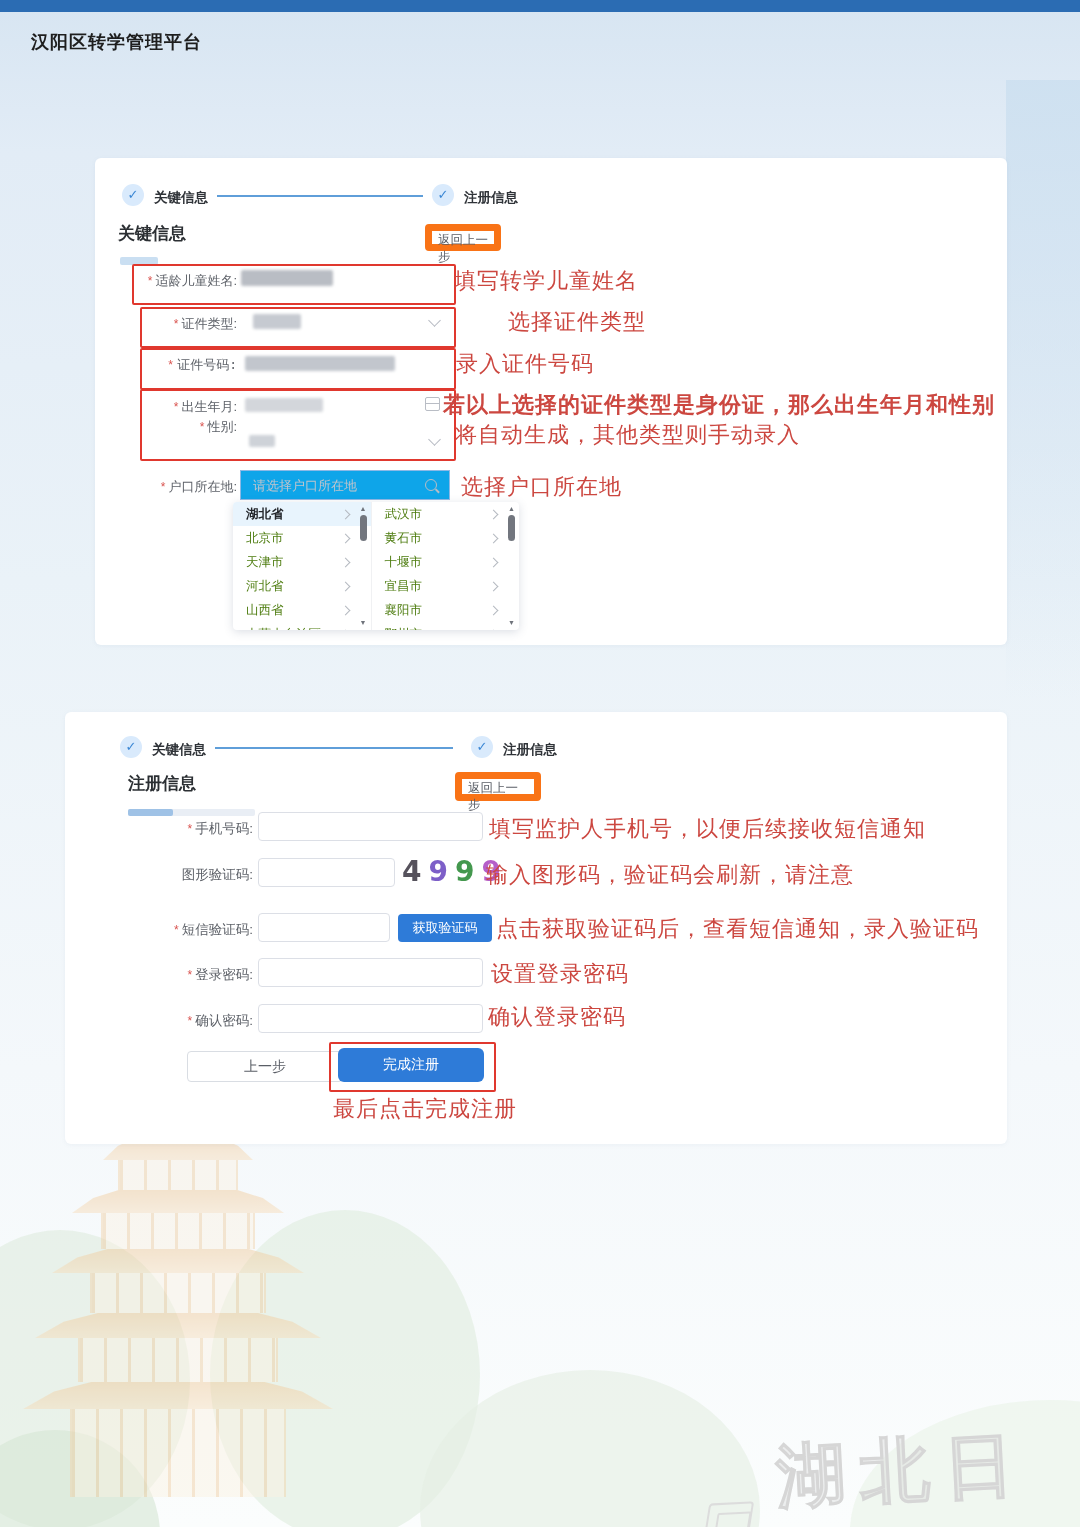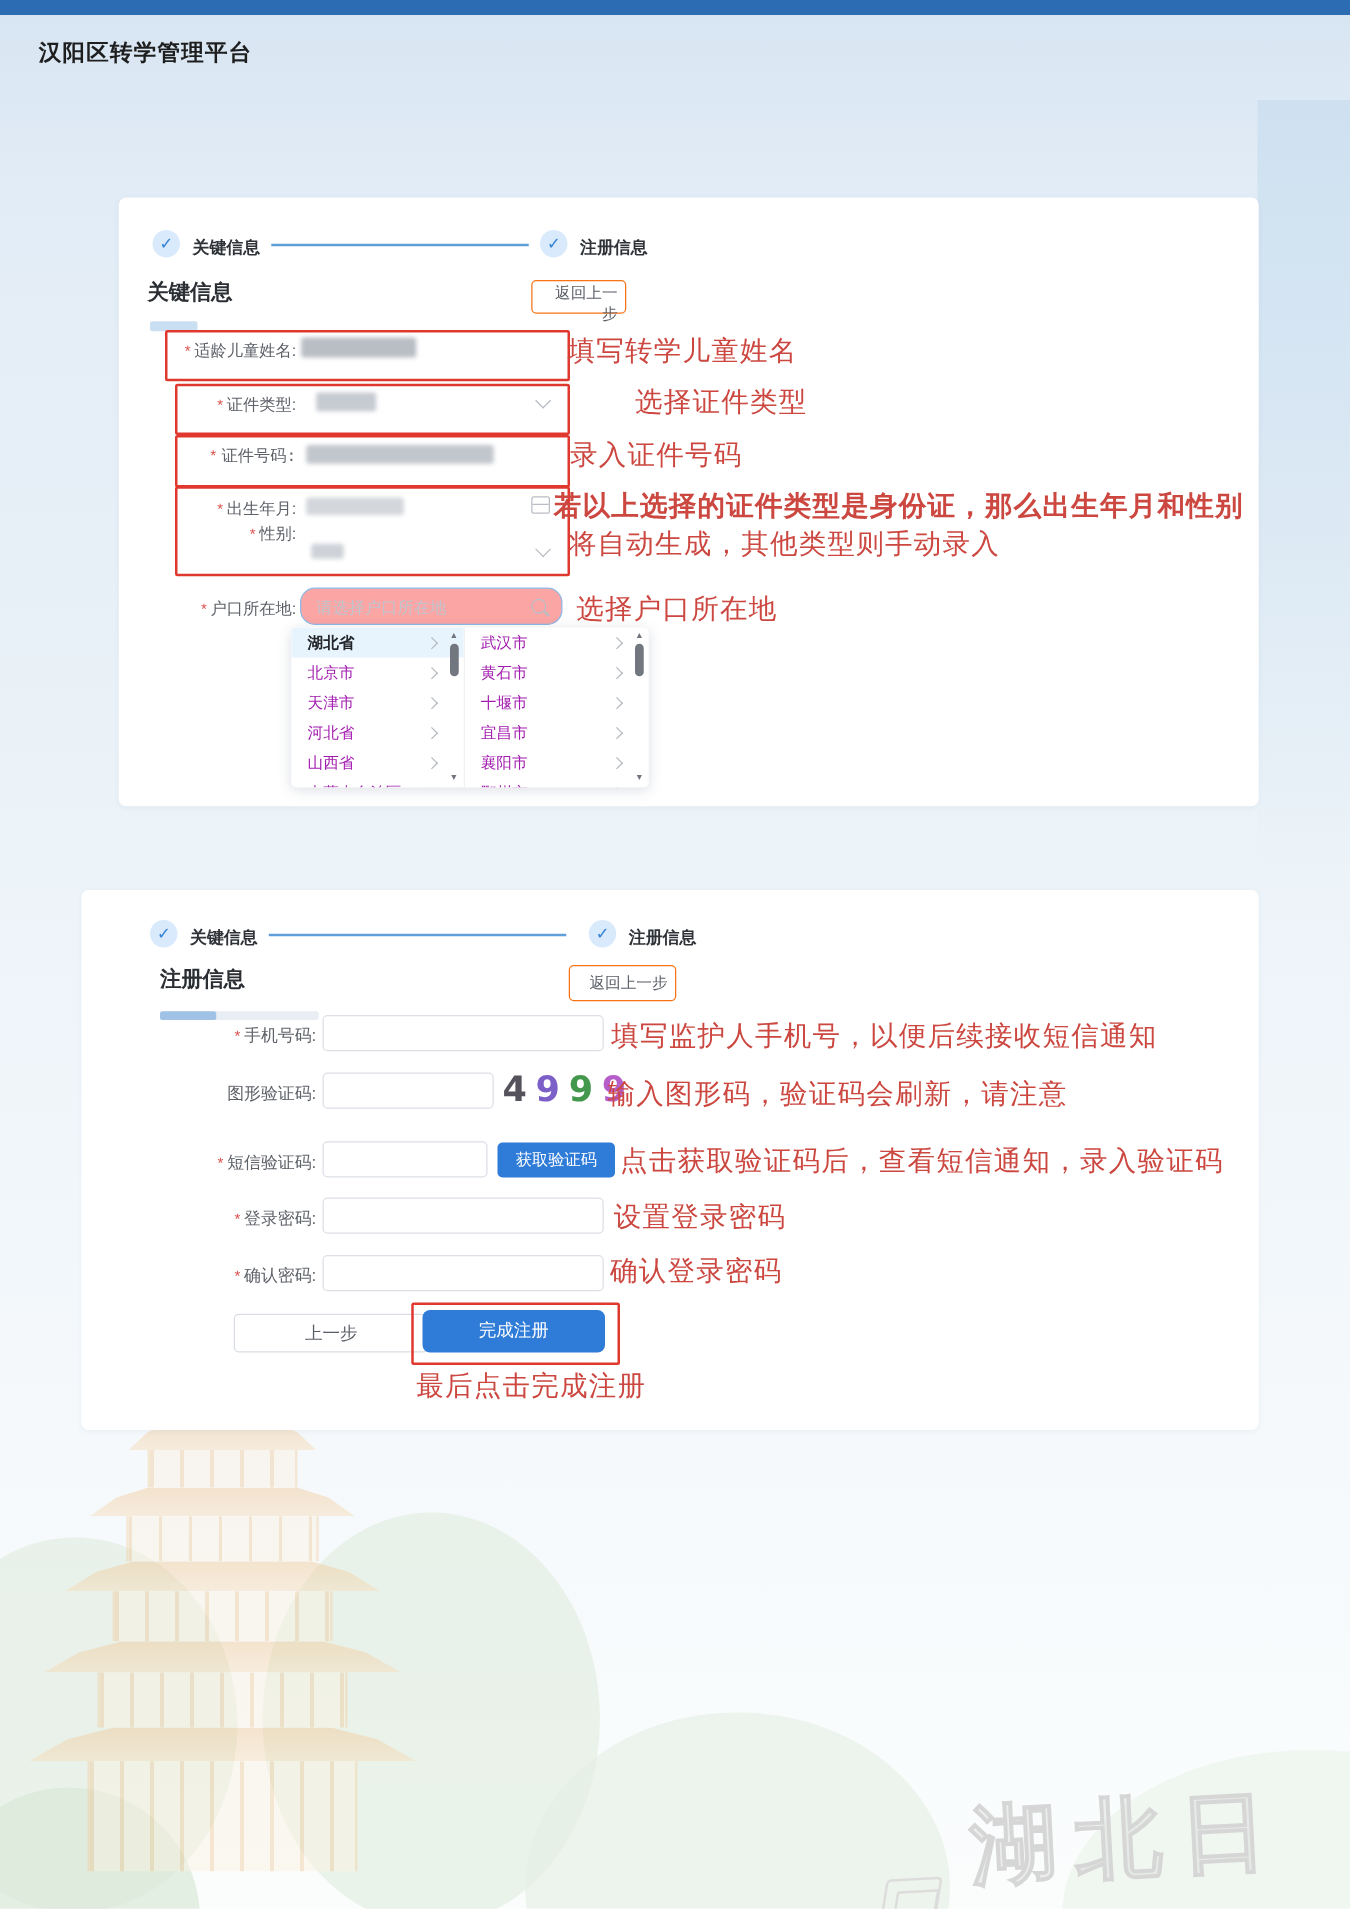--- a/index.html
+++ b/index.html
@@ -15,44 +15,44 @@
   
   .card{position:absolute;background:#fff;border-radius:6px;box-shadow:0 1px 4px rgba(120,140,160,.08);}
   #card1{left:95px;top:158px;width:912px;height:487px;}
   #card2{left:65px;top:712px;width:942px;height:432px;}
   
   .step-check{position:absolute;width:22px;height:22px;border-radius:50%;background:#d9eafc;color:#3a86d4;
     font-size:13px;line-height:22px;text-align:center;font-weight:bold;}
   .step-label{position:absolute;font-size:13.5px;color:#2f3338;font-weight:bold;}
   .step-line{position:absolute;height:0;border-top:2px solid #5f9ed9;}
   .h-title{position:absolute;font-size:17px;font-weight:bold;color:#2b2f33;}
-  .btn-back{position:absolute;background:#fff;border:1px solid #f97316;border-radius:4px;
-    font-size:12.5px;color:#5a5e66;text-align:right;cursor:pointer;}
+  .btn-back{position:absolute;background:#fff;border:7px solid #f97316;border-radius:4px;
+    font-size:12.5px;color:#5a5e66;text-align:left;cursor:pointer;}
   .minibar{position:absolute;height:8px;border-radius:2px;background:#cadff2;}
   .minitrack{position:absolute;height:7px;border-radius:2px;background:#e9eef5;}
   .minifill{position:absolute;height:7px;border-radius:2px;background:#9fc2e6;}
   
   .f-label{position:absolute;font-size:13px;color:#5d6168;text-align:right;}
   .req::before{content:"*";color:#d9534f;margin-right:3px;font-size:12px;}
   .mask{position:absolute;border-radius:2px;filter:blur(1.5px);}
   .chev{position:absolute;width:8px;height:8px;border-right:1.6px solid #b6bac2;border-bottom:1.6px solid #b6bac2;transform:rotate(45deg);}
   .cal{position:absolute;width:13px;height:12px;border:1.4px solid #b9bdc5;border-radius:2px;}
   .cal::before{content:"";display:block;height:3px;border-bottom:1.4px solid #b9bdc5;margin-top:2px;}
-  .rinput{position:absolute;border:1px solid #8db9e6;border-radius:12px;background:#fca5a5;}
+  .rinput{position:absolute;border:1px solid #8db9e6;border-radius:0;background:#0ea5e9;}
   .rinput input{border:none;outline:none;width:160px;height:24px;margin:1px 0 0 10px;font-size:13px;color:#444;background:transparent;}
   .rinput input::placeholder{color:#c0c4cc;}
   .searchi{position:absolute;width:10px;height:10px;border:1.5px solid #b9bdc5;border-radius:50%;}
   .searchi::after{content:"";position:absolute;width:5px;height:1.5px;background:#b9bdc5;transform:rotate(45deg);right:-4px;bottom:-1px;}
   
   .redbox{position:absolute;border:2px solid #e0382e;border-radius:2px;pointer-events:none;}
   .annot{position:absolute;font-family:"Liberation Serif","DejaVu Serif",serif;font-size:22px;color:#cc4740;letter-spacing:1px;white-space:nowrap;}
   
   .cascader{position:absolute;display:flex;background:#fff;border-radius:4px;box-shadow:0 2px 10px rgba(60,80,110,.18);overflow:hidden;}
   .cas-col{position:relative;height:100%;overflow:hidden;border-right:1px solid #f0f1f3;}
-  .cas-item{height:24px;line-height:24px;font-size:12.5px;color:#a21caf;padding-left:13px;position:relative;}
+  .cas-item{height:24px;line-height:24px;font-size:12.5px;color:#4d7c0f;padding-left:13px;position:relative;}
   .cas-item .cas-chev{position:absolute;right:22px;top:9px;width:6px;height:6px;border-right:1.4px solid #b4b9c0;border-bottom:1.4px solid #b4b9c0;transform:rotate(-45deg);}
   .cas-item.sel{background:#e8f4fd;color:#23262b;font-weight:bold;}
   .sbar{position:absolute;right:2px;top:3px;bottom:3px;width:11px;display:flex;flex-direction:column;align-items:center;}
   .sbar .arr{font-size:7px;color:#6f737b;line-height:8px;}
   .sbar .thumb{width:7px;height:26px;background:#72767e;border-radius:4px;margin-top:2px;}
   .sbar .sp{flex:1;}
   
   .inp{position:absolute;border:1px solid #dcdfe6;border-radius:4px;background:#fff;font-size:13px;color:#444;padding:0 8px;box-sizing:border-box;}
   .captcha{position:absolute;font-size:28px;font-weight:bold;letter-spacing:7px;font-family:"DejaVu Sans",sans-serif;}
   .btn-blue{position:absolute;background:#2e7bd8;color:#fff;border:none;border-radius:4px;font-size:13px;text-align:center;cursor:pointer;}

